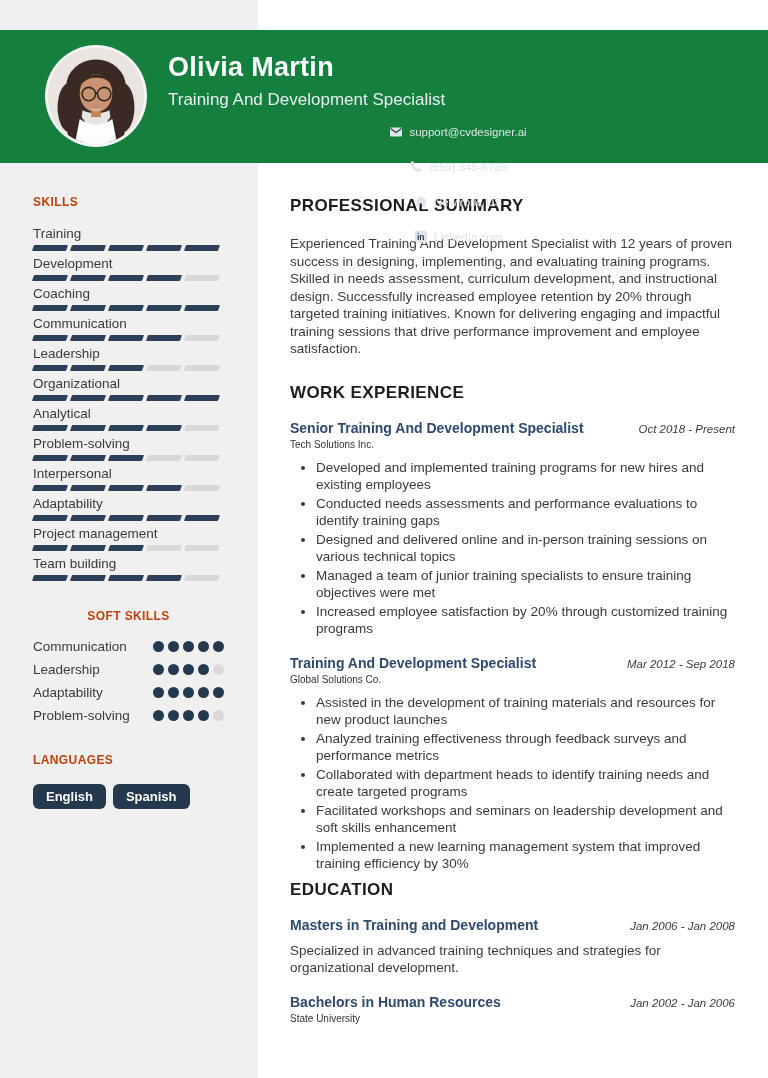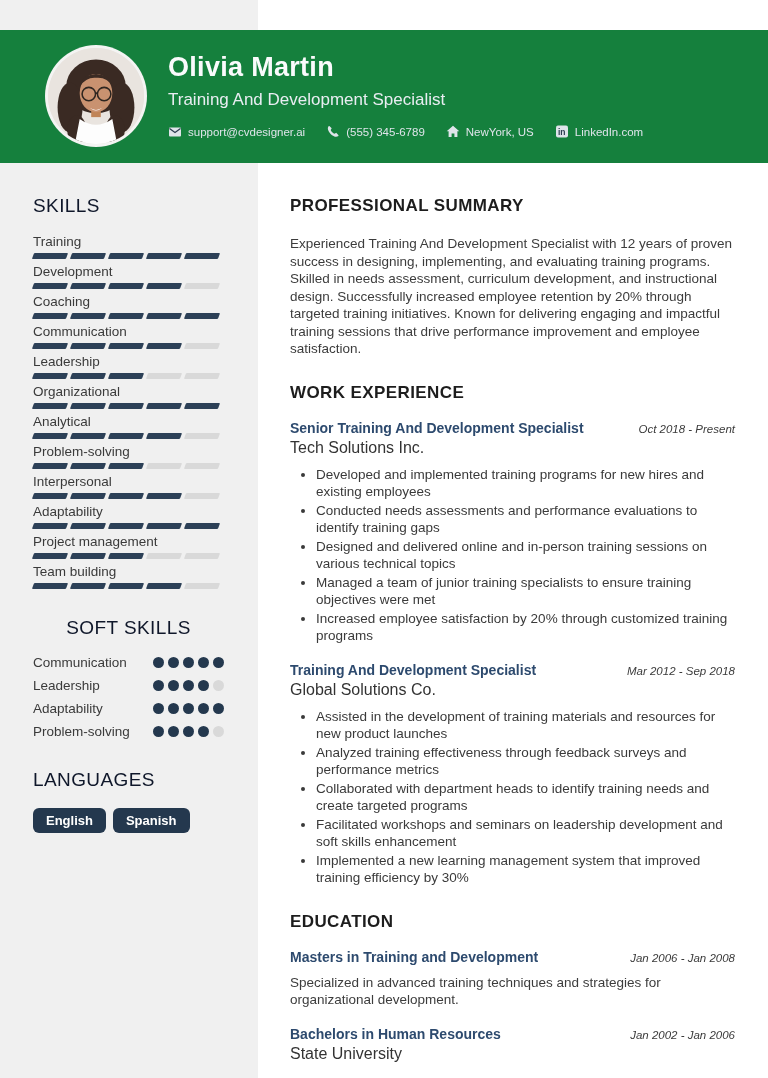--- a/index.html
+++ b/index.html
@@ -14,28 +14,28 @@
   
   .header { position:absolute; left:0; top:30px; width:768px; height:133px;
     background:#15803d; z-index:2; }
   .avatar { position:absolute; left:45px; top:15px; width:102px; height:102px;
     border-radius:50%; border:3px solid rgba(245,245,245,.9); overflow:hidden;
     background:#e9e4df; }
   .avatar svg { display:block; width:100%; height:100%; }
   .header-text { position:absolute; left:168px; top:22px; right:20px; }
   .name { color:#fafbfc; font-size:27px; font-weight:bold; letter-spacing:.3px; }
   .subtitle { color:#e9edf2; font-size:17px; margin-top:7px; }
-  .contacts { display:flex; align-items:center; gap:21px; margin-top:15px; }
+  .contacts { display:flex; align-items:center; gap:21px; margin-top:15px;flex-direction:column; }
   .contact { display:inline-flex; align-items:center; gap:6px; }
   .cicon { display:inline-flex; width:14px; height:14px; }
   .cicon svg { width:14px; height:13px; }
   .ctext { color:#dfe4ea; font-size:11.5px; }
 
   
-  .side-heading { font-size:19px; font-weight:normal; color:#0f172a;
+  .side-heading { font-size:12px; font-weight:bold; color:#c2410c;
     letter-spacing:.4px; }
   .skills-list { margin-top:17px; }
   .skill { margin-bottom:5px; }
   .skill-label { font-size:13.5px; color:#3a3a3a; margin-bottom:4px; }
   .skill-bar { display:flex; gap:4px; height:6px; margin-bottom:1px; }
   .seg { width:34px; height:6px; transform:skewX(-20deg); border-radius:1px; }
   .seg.fill { background:#2c4057; }
   .seg.empty { background:#d9d9d9; }
 
   .soft-section { margin-top:28px;text-align:center; }
@@ -53,27 +53,27 @@
   .badge { background:#24384e; color:#ffffff; font-size:13px; font-weight:bold;
     padding:5px 13px; border-radius:6px; }
 
   
   .main { position:absolute; left:290px; right:33px; top:196px; z-index:1; }
   .main-heading { font-size:17px; font-weight:bold; color:#1d1d1d;
     letter-spacing:.4px; }
   .summary-text { margin-top:19px; font-size:13.5px; line-height:17.5px;
     color:#3c3c3c; }
   .work-section { margin-top:25px; }
-  .edu-section { margin-top:25px; }
+  .edu-section { margin-top:7px; }
   .job, .edu { margin-top:17px; }
   .entry-head { display:flex; justify-content:space-between; align-items:baseline; }
   .entry-title { font-size:14px; font-weight:bold; color:#2d4a6e; }
   .entry-date { font-size:11.5px; font-style:italic; color:#3b3b3b;
     white-space:nowrap; padding-left:10px; }
-  .entry-sub { font-size:16px; color:#333333; margin-top:3px; }
+  .entry-sub { font-size:10px; color:#333333; margin-top:3px; }
   .bullets { margin:9px 0 0 0; padding-left:26px; }
   .bullets li { font-size:13.5px; line-height:17.5px; color:#3a3a3a;
     margin-bottom:1px; }
   .edu-desc { margin-top:9px; font-size:13.5px; line-height:17.5px; color:#3c3c3c; }
 </style>
 </head>
 <body>
 
 <div class="page">
 

